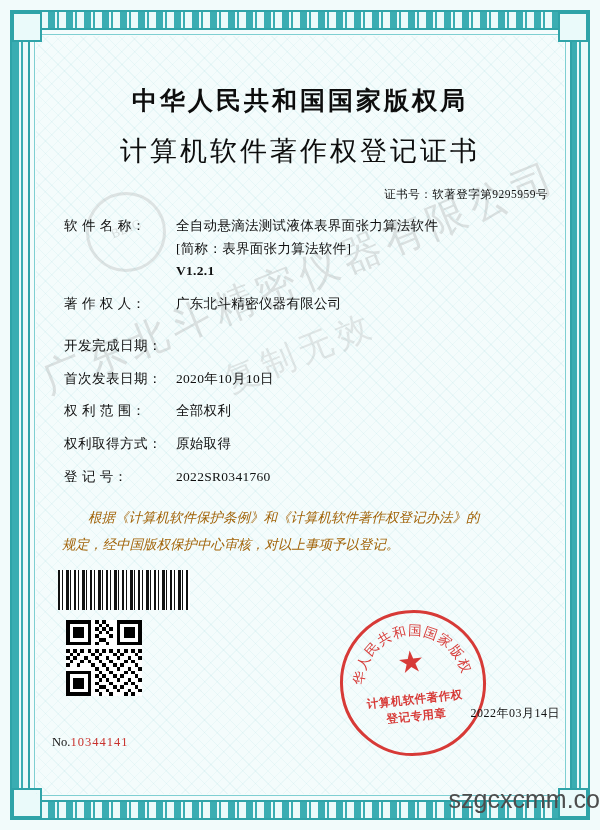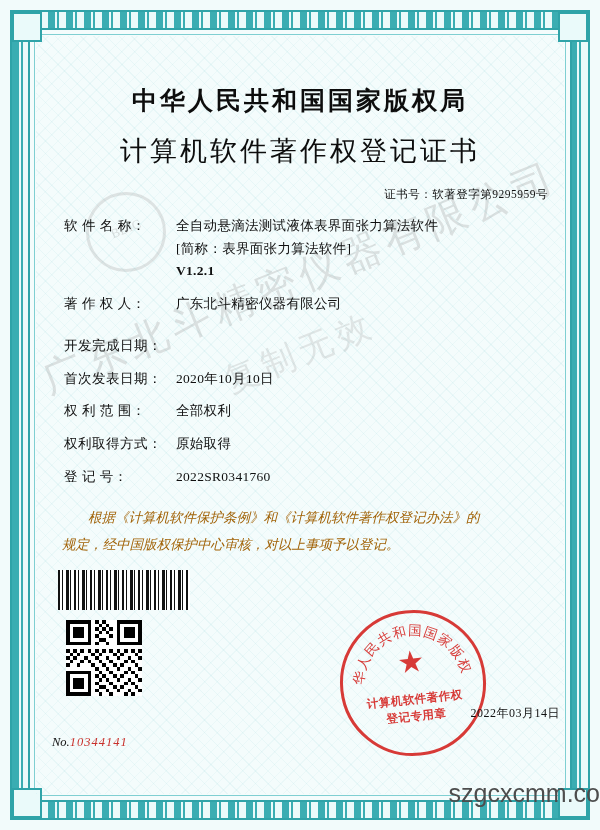--- a/index.html
+++ b/index.html
@@ -248,39 +248,38 @@
     color: #d4201c;
     font-weight: bold;
   }
 
   
   .footer-no {
     position: absolute;
     left: 52px; top: 735px;
     font-size: 12.5px;
     color: #111;
-    font-style: italic;
   }
   .footer-no .num {
     color: #c8312c;
     letter-spacing: 1px;
   }
   .footer-date {
     position: absolute;
     right: 40px; top: 705px;
     font-size: 12px;
     color: #111;
     letter-spacing: 0.5px;
   }
 
   
   .site-wm {
     position: absolute;
     right: 0px;
-    bottom: 22px;
+    bottom: 16px;
     font-size: 25px;
     color: #4d4d4d;
     font-family: "Liberation Sans", sans-serif;
     letter-spacing: 0px;
     white-space: nowrap;
   }
 </style>
 </head>
 <body>
 

